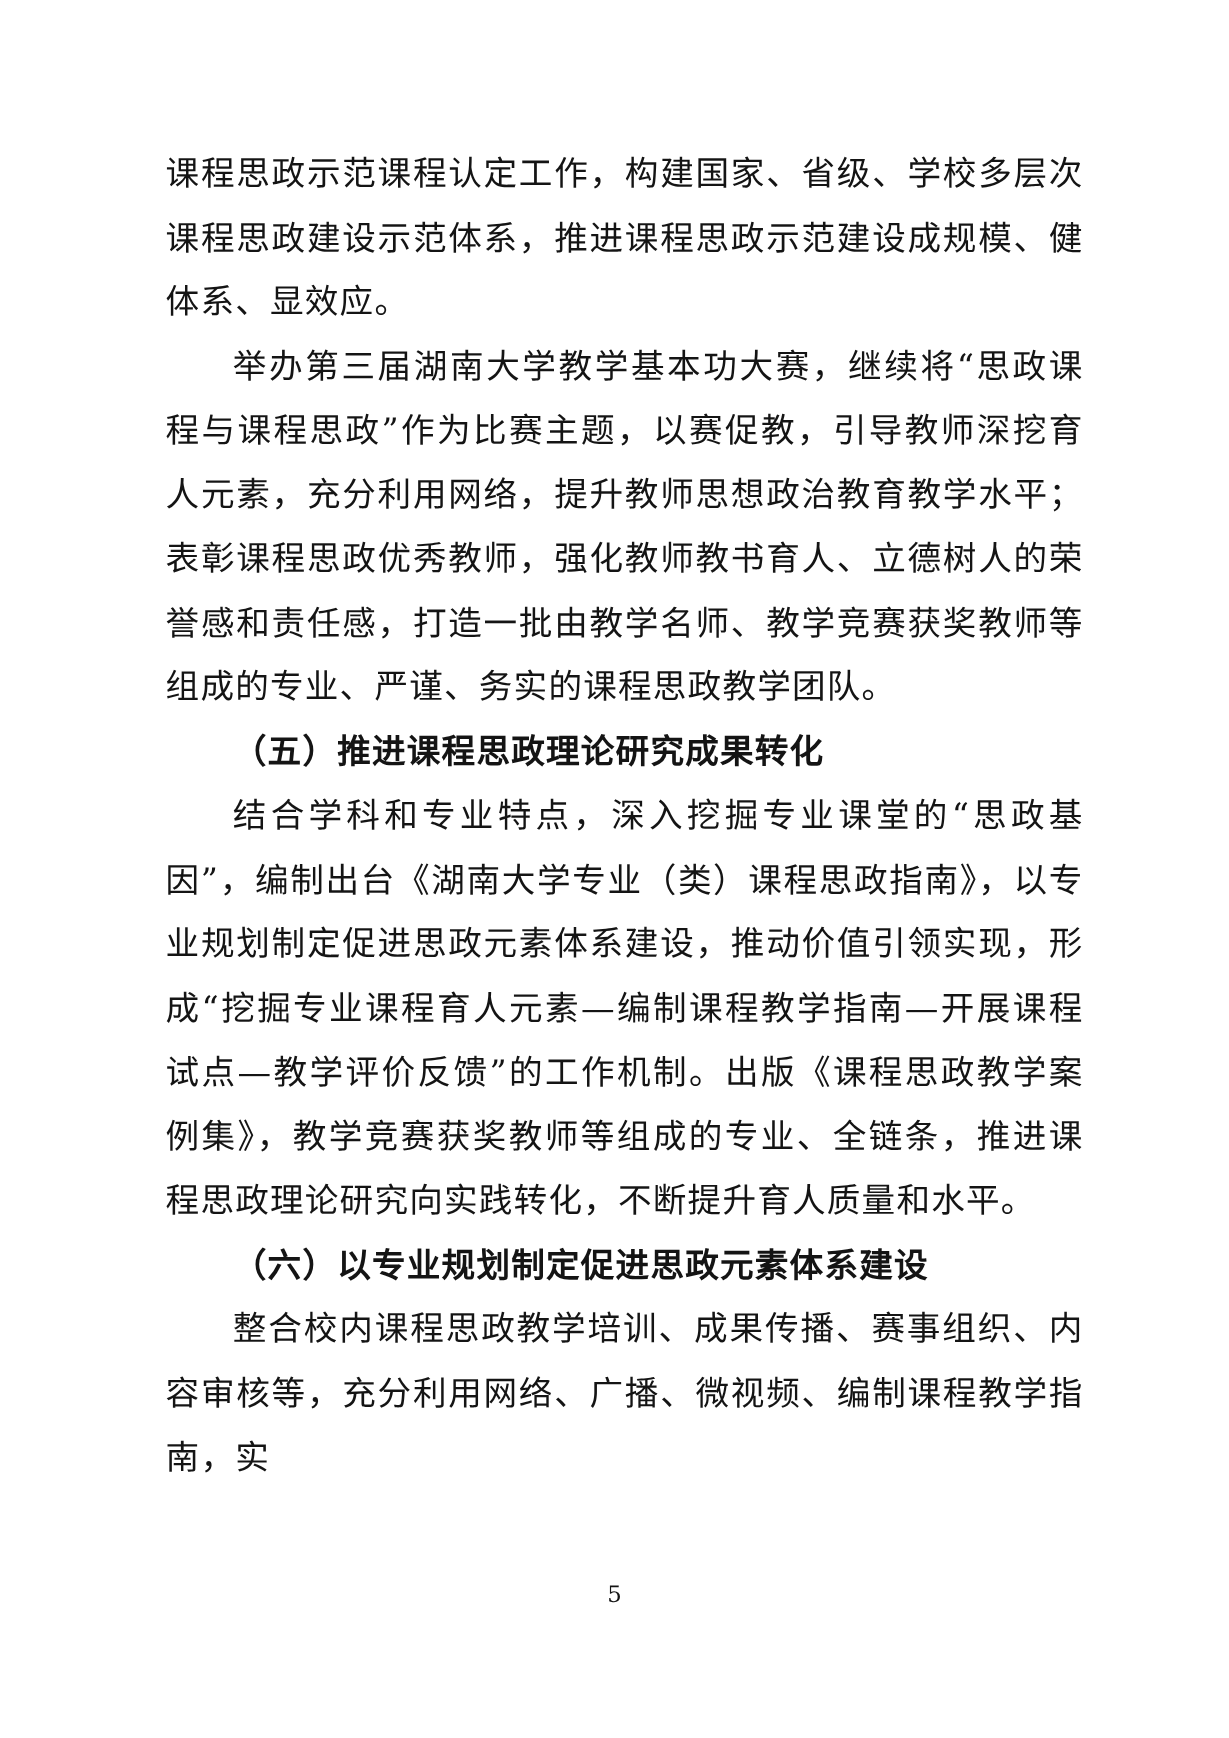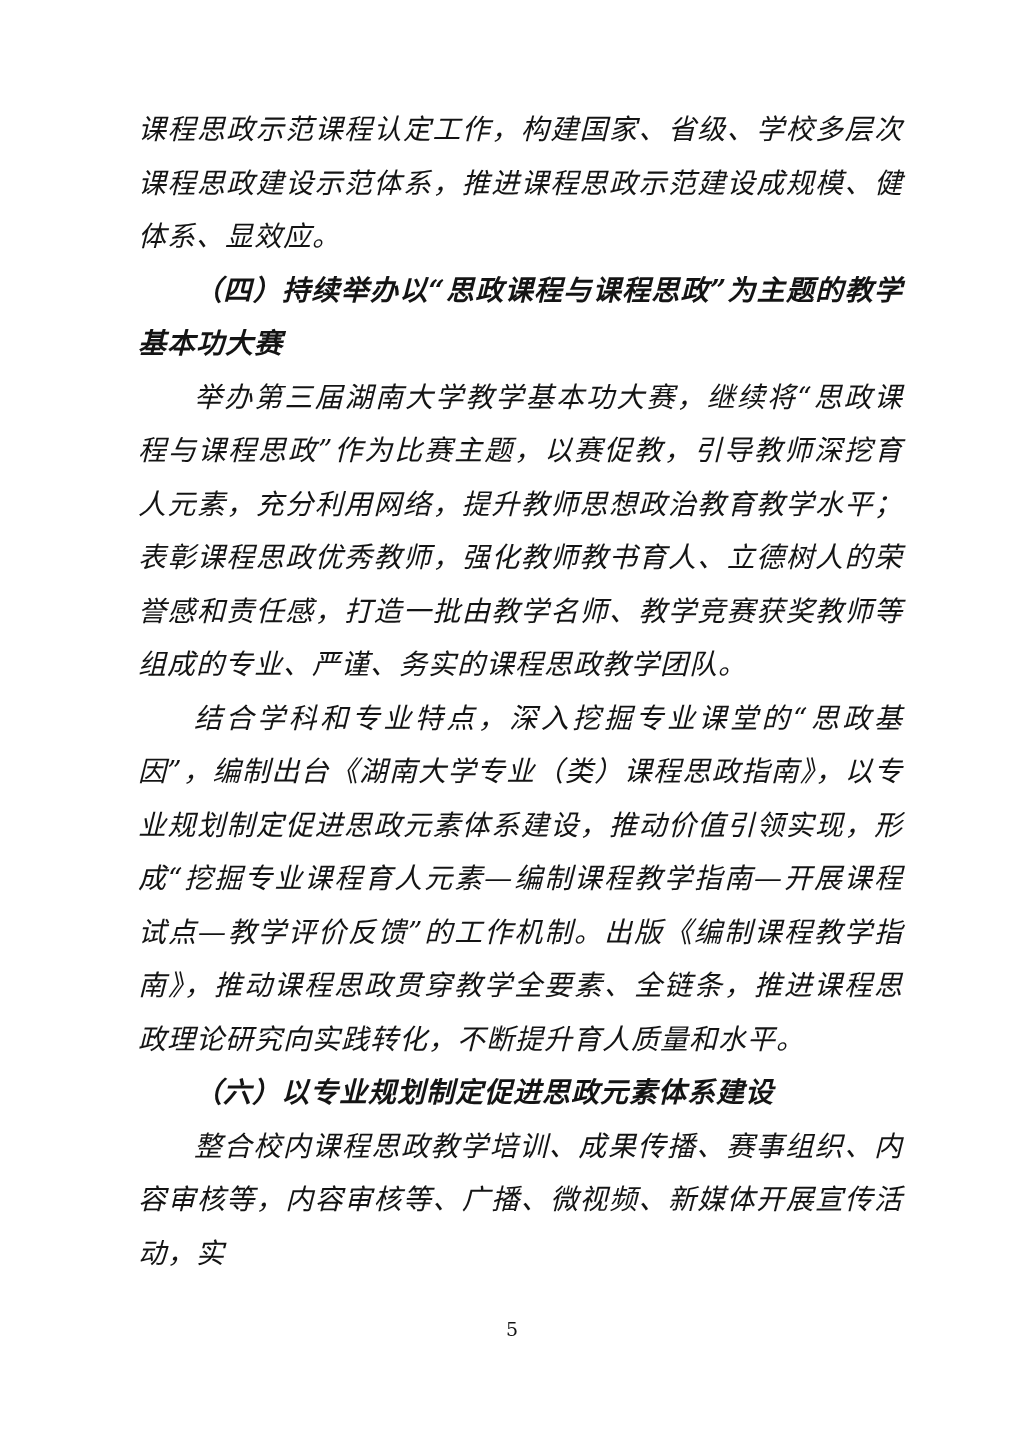--- a/index.html
+++ b/index.html
@@ -14,27 +14,26 @@
       height: 1448px;
       background: #ffffff;
       overflow: hidden;
       font-family: "DejaVu Serif", "Liberation Serif", serif;
       color: #141414;
     }
 
     .content {
       position: absolute;
       left: 138px;
-      top: 103px;
+      top: 118px;
       width: 765px;
       font-size: 28px;
       line-height: 53.5px;
       text-align: justify;
       letter-spacing: 1px;
-      font-style: italic;
     }
 
     .content p {
       text-indent: 2em;
       margin: 0;
     }
 
     .content p.no-indent {
       text-indent: 0;
     }
@@ -53,21 +52,21 @@
       font-family: "DejaVu Serif", "Liberation Serif", serif;
       color: #141414;
     }
   </style>
 </head>
 <body>
 
 <div class="page">
   <div class="content">
     <p class="body no-indent">课程思政示范课程认定工作，构建国家、省级、学校多层次课程思政建设示范体系，推进课程思政示范建设成规模、健体系、显效应。</p>
-    <p class="heading">（四）持续举办以“思政课程与课程思政”为主题的教学基本功大赛</p>
     <p class="body">举办第三届湖南大学教学基本功大赛，继续将“思政课程与课程思政”作为比赛主题，以赛促教，引导教师深挖育人元素，充分利用网络，提升教师思想政治教育教学水平；表彰课程思政优秀教师，强化教师教书育人、立德树人的荣誉感和责任感，打造一批由教学名师、教学竞赛获奖教师等组成的专业、严谨、务实的课程思政教学团队。</p>
-    <p class="body">结合学科和专业特点，深入挖掘专业课堂的“思政基因”，编制出台《湖南大学专业（类）课程思政指南》，以专业规划制定促进思政元素体系建设，推动价值引领实现，形成“挖掘专业课程育人元素—编制课程教学指南—开展课程试点—教学评价反馈”的工作机制。出版《编制课程教学指南》，推动课程思政贯穿教学全要素、全链条，推进课程思政理论研究向实践转化，不断提升育人质量和水平。</p>
+    <p class="heading">（五）推进课程思政理论研究成果转化</p>
+    <p class="body">结合学科和专业特点，深入挖掘专业课堂的“思政基因”，编制出台《湖南大学专业（类）课程思政指南》，以专业规划制定促进思政元素体系建设，推动价值引领实现，形成“挖掘专业课程育人元素—编制课程教学指南—开展课程试点—教学评价反馈”的工作机制。出版《课程思政教学案例集》，教学竞赛获奖教师等组成的专业、全链条，推进课程思政理论研究向实践转化，不断提升育人质量和水平。</p>
     <p class="heading">（六）以专业规划制定促进思政元素体系建设</p>
-    <p class="body">整合校内课程思政教学培训、成果传播、赛事组织、内容审核等，内容审核等、广播、微视频、新媒体开展宣传活动，实</p>
+    <p class="body">整合校内课程思政教学培训、成果传播、赛事组织、内容审核等，充分利用网络、广播、微视频、编制课程教学指南，实</p>
   </div>
 
   <div class="page-number">5</div>
 </div>
 
 </body></html>

